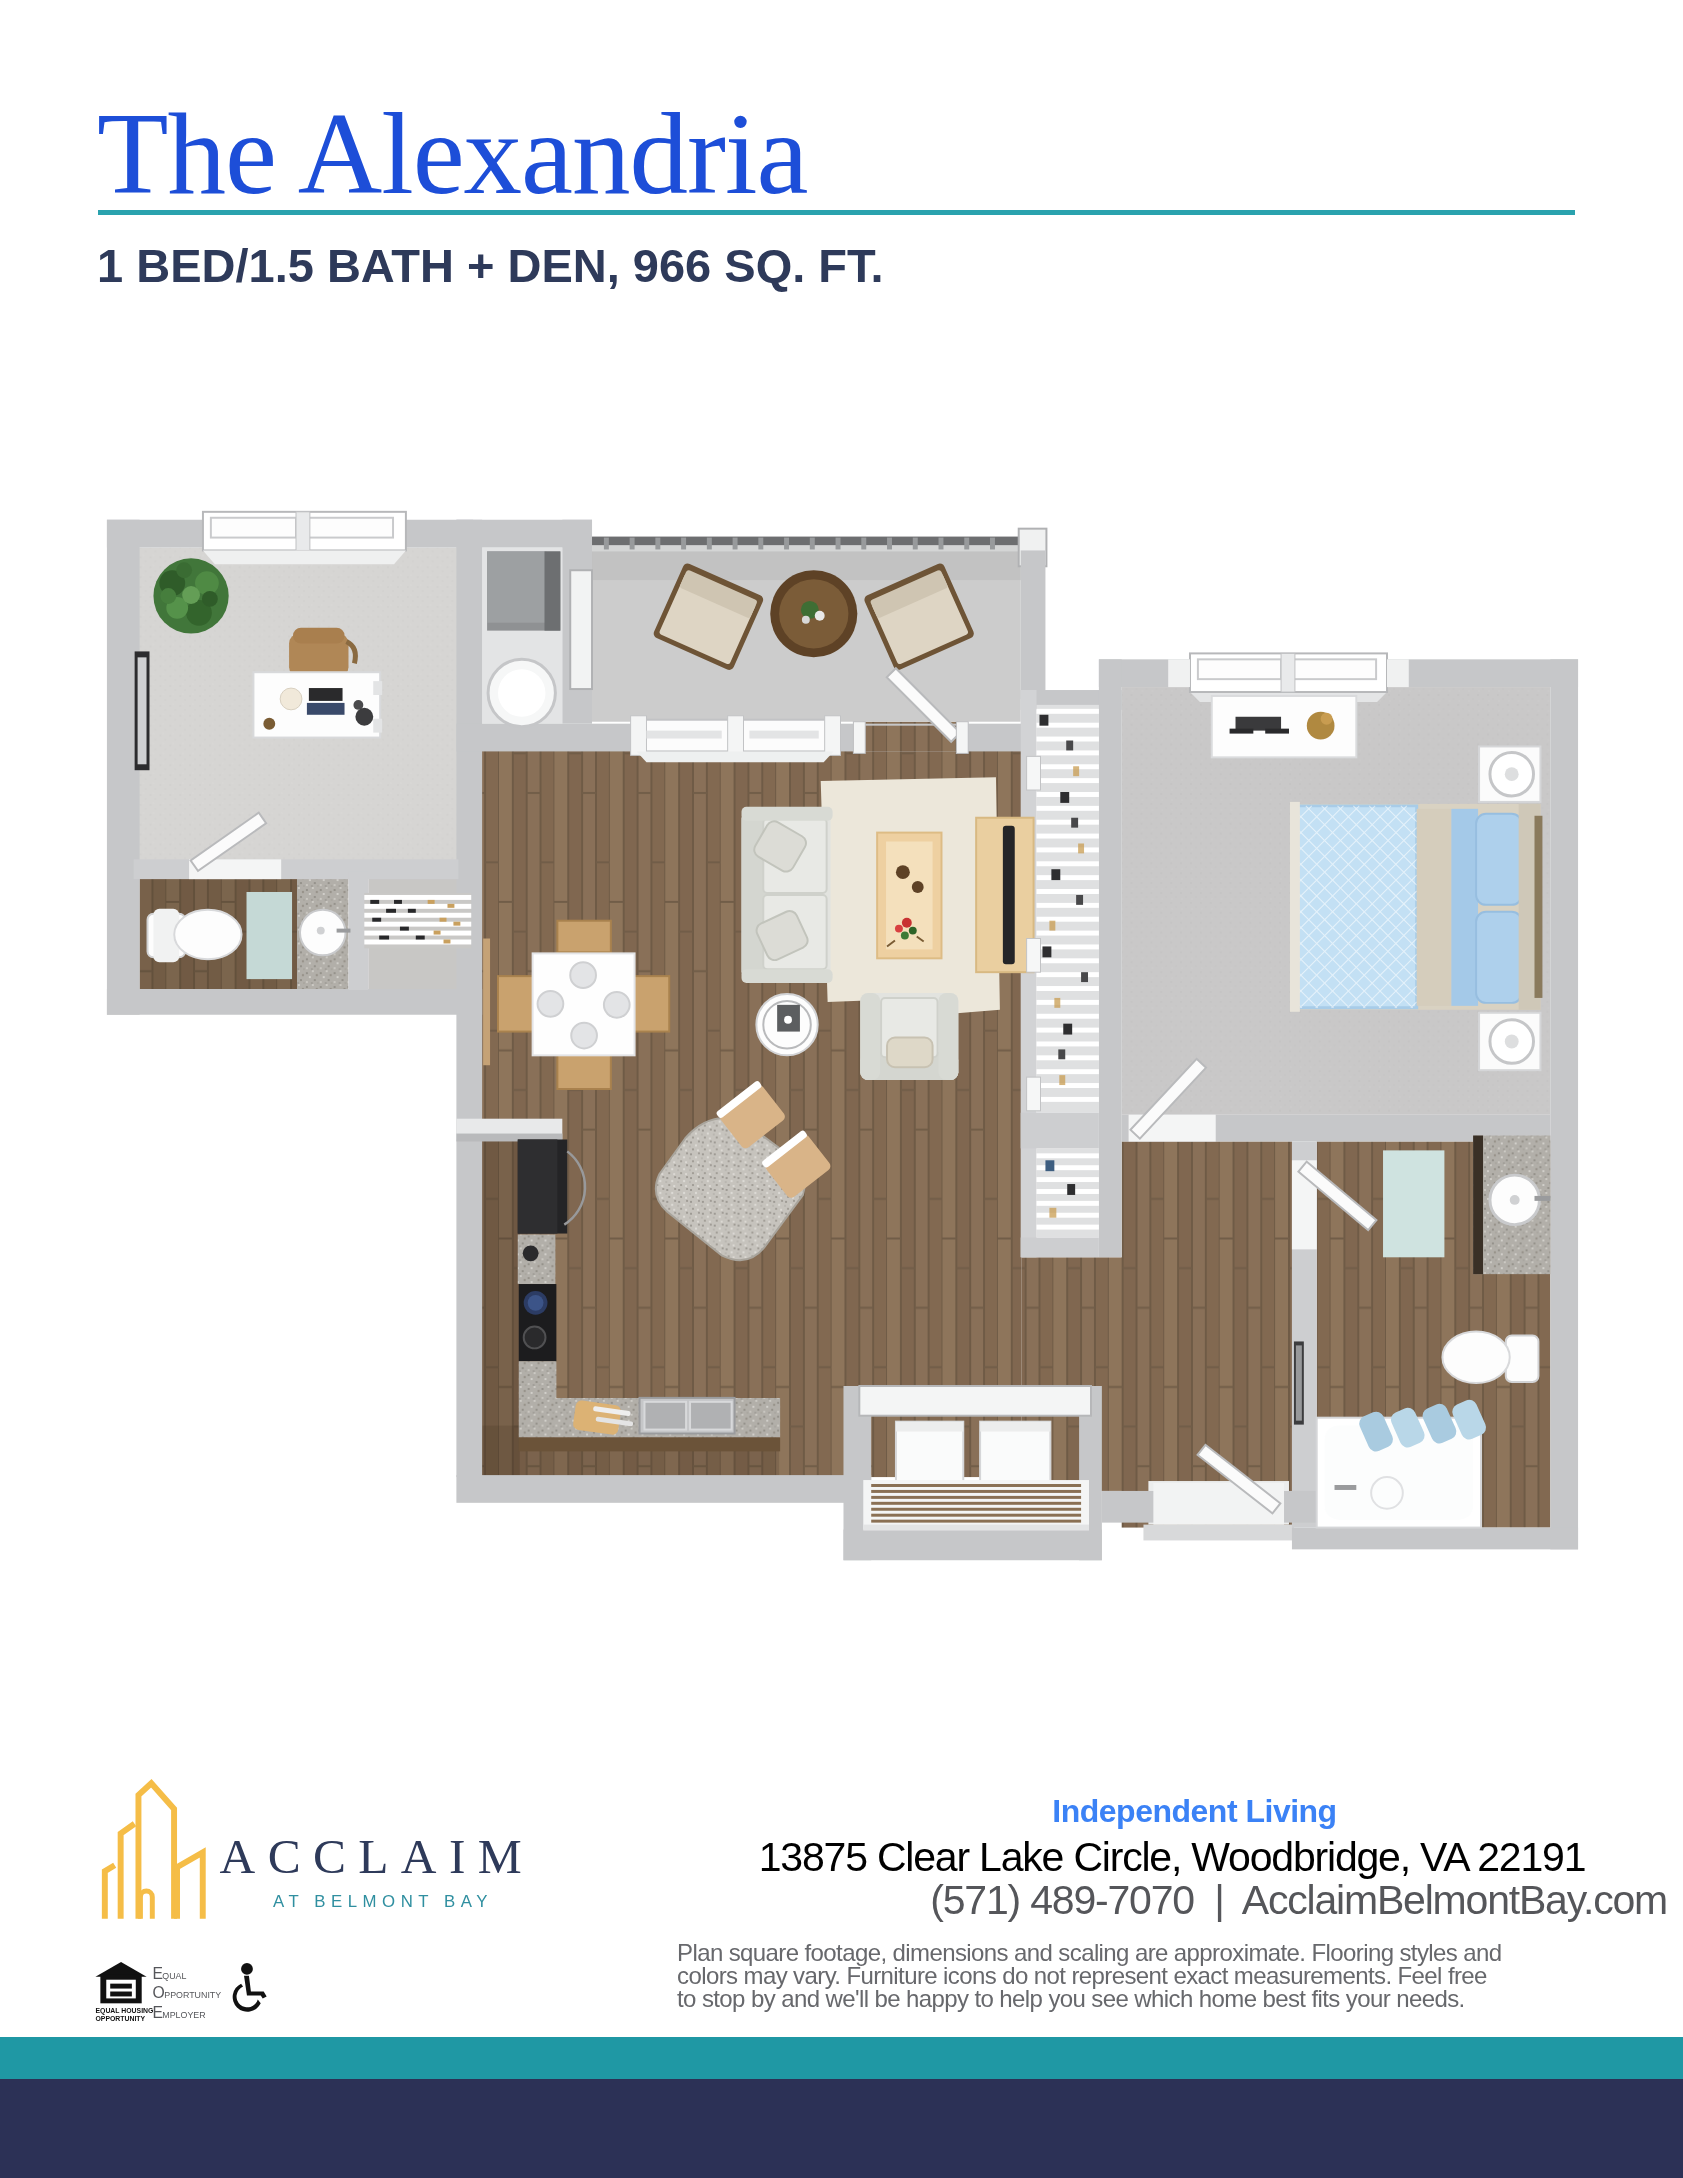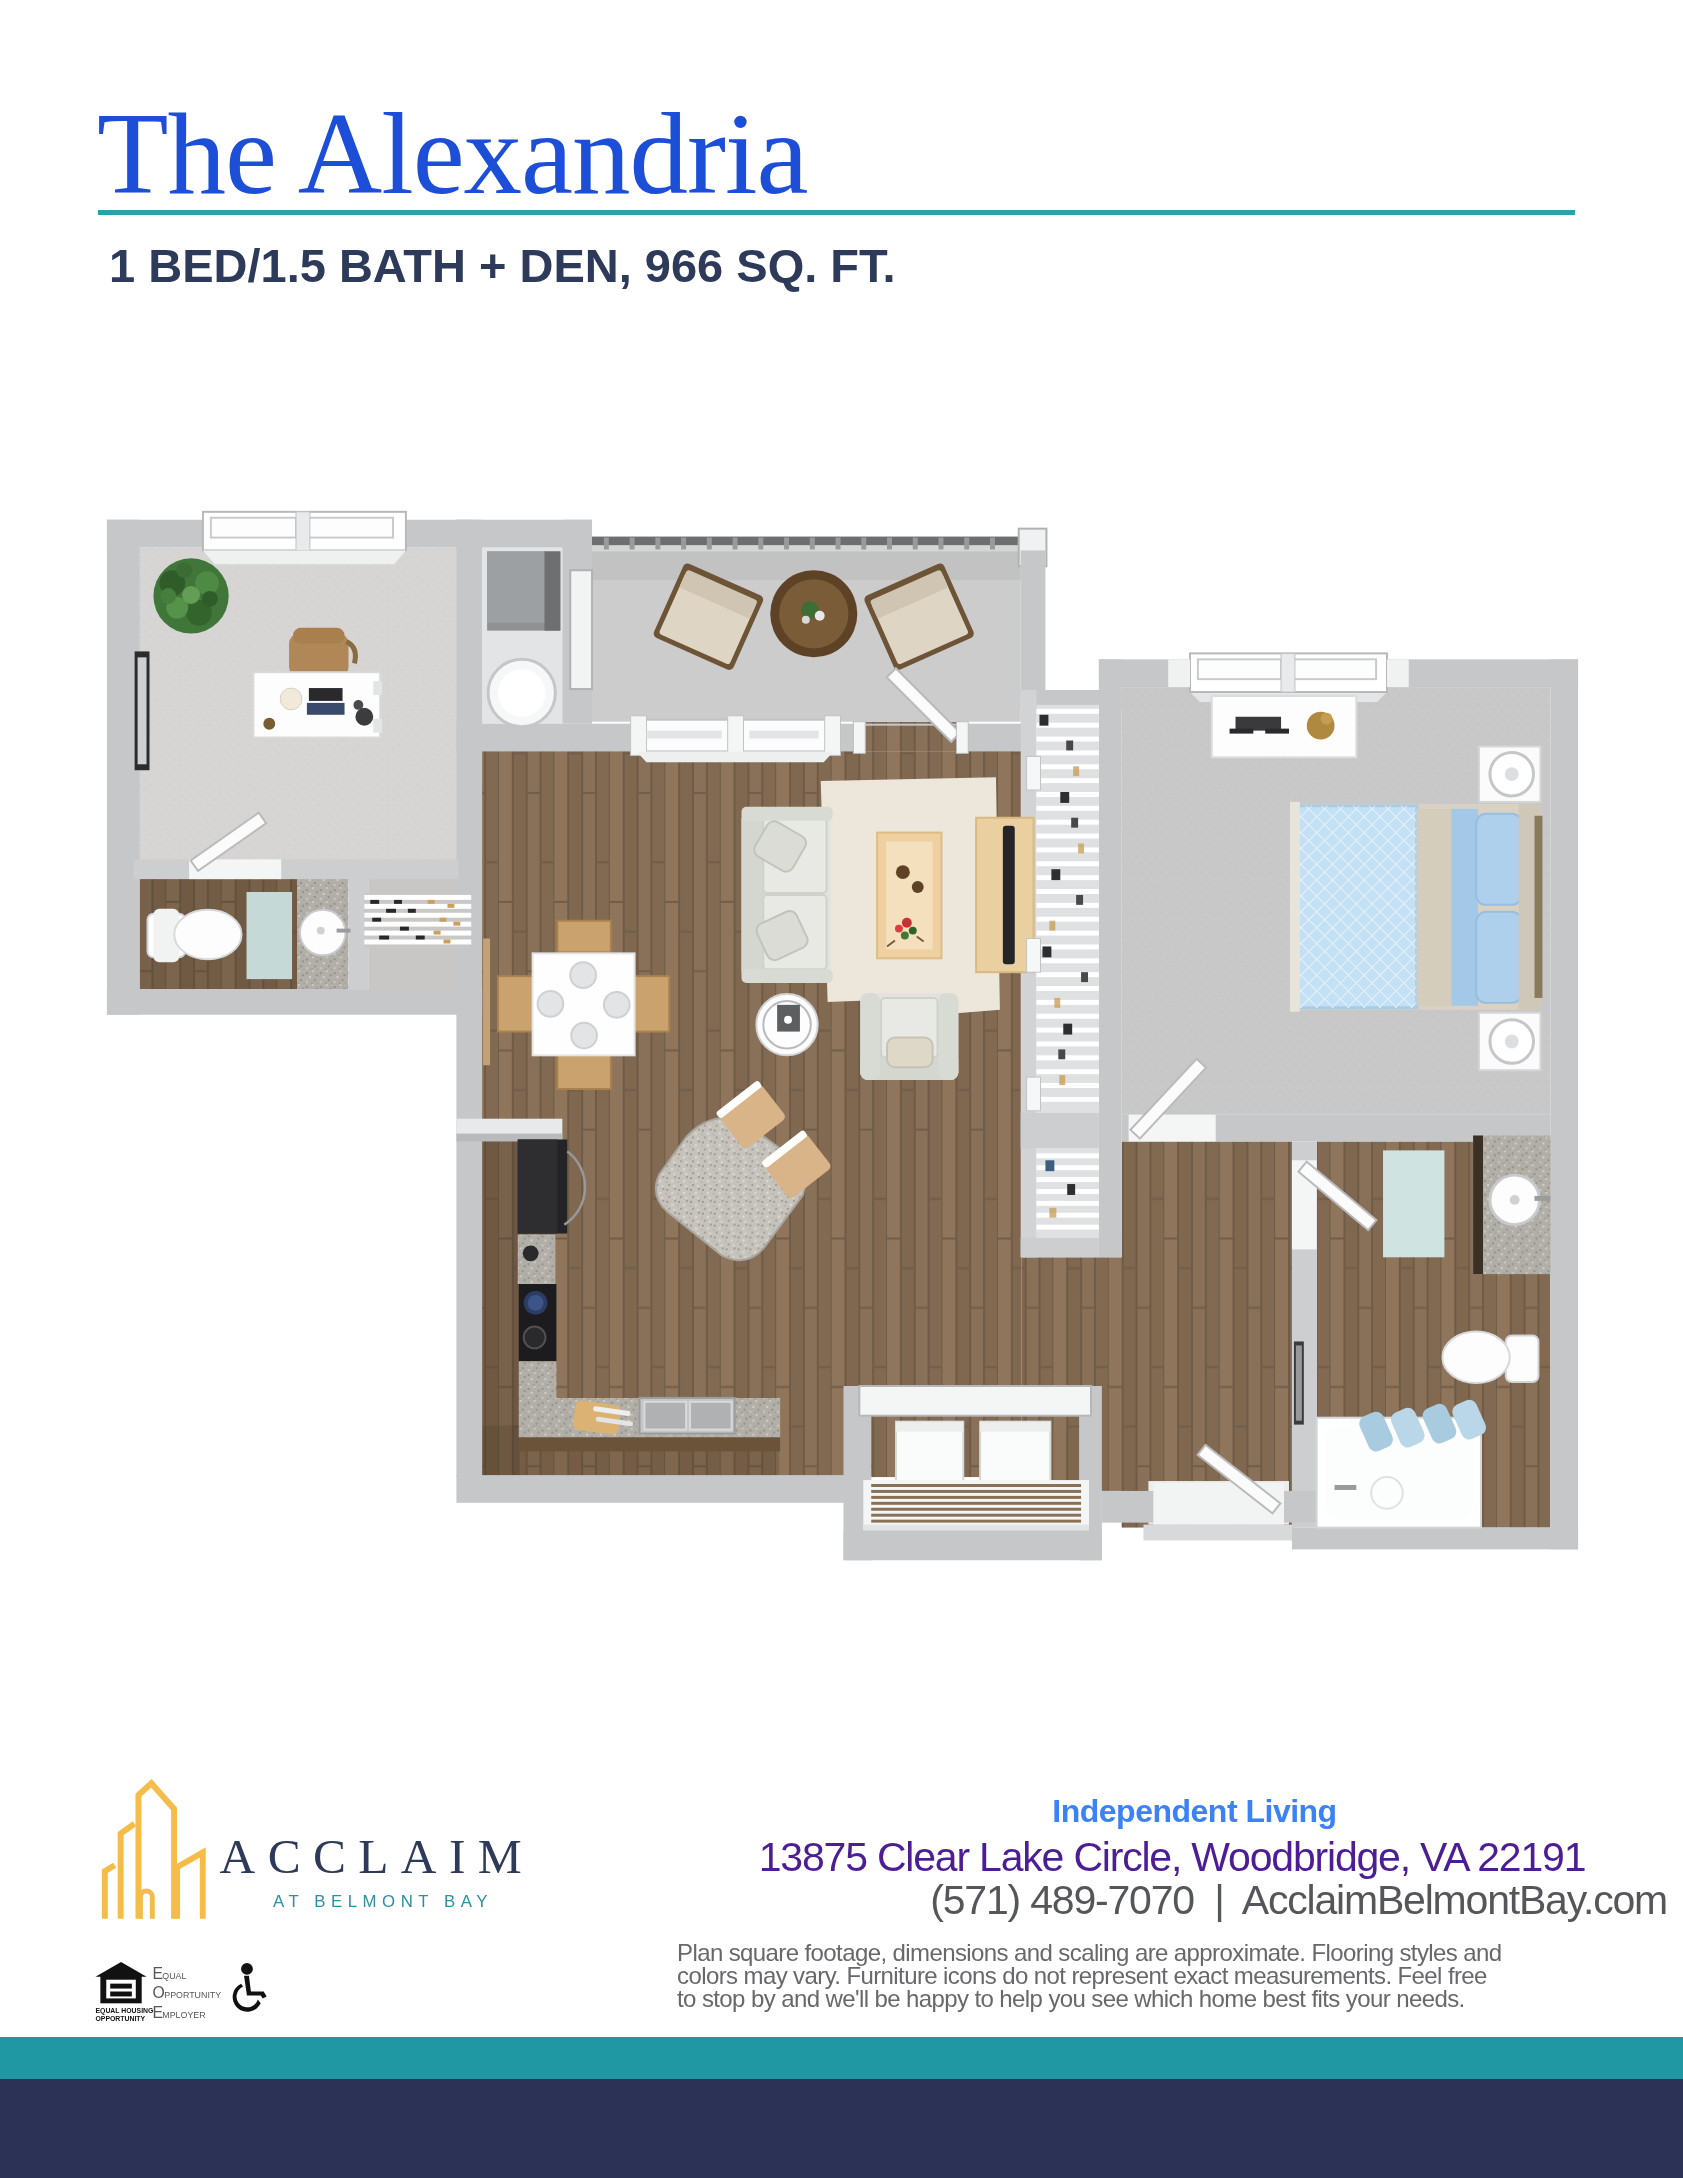--- a/index.html
+++ b/index.html
@@ -6,21 +6,21 @@
   body{width:1683px;height:2178px;position:relative;background:#ffffff;font-family:"Liberation Sans", sans-serif;overflow:hidden;}
   .abs{position:absolute;}
 </style>
 </head>
 <body>
 
 <div class="abs" style="left:97px;top:87px;font-family:Liberation Serif, serif;font-size:117px;color:#1d4ed8;letter-spacing:-1px;">The Alexandria</div>
 
 <div class="abs" style="left:98px;top:210px;width:1477px;height:5px;background:#2aa2ae;"></div>
 
-<div class="abs" style="left:97px;top:238px;font-size:47px;font-weight:bold;color:#2e3a5a;letter-spacing:0px;margin-left:12px;">1 BED/1.5 BATH + DEN, 966 SQ. FT.</div>
+<div class="abs" style="left:97px;top:238px;font-size:47px;font-weight:bold;color:#2e3a5a;letter-spacing:0px;">1 BED/1.5 BATH + DEN, 966 SQ. FT.</div>
 
 <svg class="abs" style="left:0;top:0;" width="1683" height="2178" viewBox="0 0 1700 2200">
 <defs>
   <pattern id="wood" width="56" height="340" patternUnits="userSpaceOnUse">
     <rect width="56" height="340" fill="#876e55"></rect>
     <rect x="0" width="14" height="340" fill="#8e755b"></rect>
     <rect x="14" width="14" height="340" fill="#806750"></rect>
     <rect x="28" width="14" height="340" fill="#897058"></rect>
     <rect x="42" width="14" height="340" fill="#826951"></rect>
     <rect x="13" width="2" height="340" fill="#6f5b46"></rect>
@@ -694,21 +694,21 @@
   <path d="M52 148 L52 126 A6 6 0 0 1 64 126 L64 148" stroke-width="5"></path>
 </g>
 
 <text x="132" y="102" font-family="Liberation Serif, serif" font-size="50" letter-spacing="12.5" fill="#2e3a5a">ACCLAIM</text>
 
 <text x="186" y="136" font-family="Liberation Sans, sans-serif" font-size="17" letter-spacing="5.6" fill="#2f8fa0">AT BELMONT BAY</text>
 </svg>
 
 <div class="abs" style="left:749px;top:1793px;width:891px;text-align:center;font-size:32px;font-weight:bold;color:#3b82f6;letter-spacing:-0.5px;">Independent Living</div>
 
-<div class="abs" style="left:677px;top:1834px;width:990px;text-align:center;font-size:41px;color:#4c1d95;letter-spacing:-1.2px;white-space:nowrap;">13875 Clear Lake Circle, Woodbridge, VA 22191</div>
+<div class="abs" style="left:677px;top:1834px;width:990px;text-align:center;font-size:41px;color:#000000;letter-spacing:-1.2px;white-space:nowrap;">13875 Clear Lake Circle, Woodbridge, VA 22191</div>
 
 <div class="abs" style="left:677px;top:1877px;width:990px;text-align:right;font-size:41px;color:#55565a;letter-spacing:-1.2px;white-space:nowrap;">(571) 489-7070&nbsp; |&nbsp; AcclaimBelmontBay.com</div>
 
 <div class="abs" style="left:677px;top:1941px;width:990px;text-align:left;font-size:24px;color:#67686c;line-height:23px;letter-spacing:-0.6px;">Plan square footage, dimensions and scaling are approximate. Flooring styles and<br>colors may vary. Furniture icons do not represent exact measurements. Feel free<br>to stop by and we'll be happy to help you see which home best fits your needs.</div>
 
 <svg class="abs" style="left:95px;top:1962px;" width="178" height="61" viewBox="0 0 180 62">
 
 <g>
   <polygon points="26,0 0,15 52,15" fill="#111111"></polygon>
   <rect x="5" y="13" width="42" height="29" fill="#111111"></rect>

